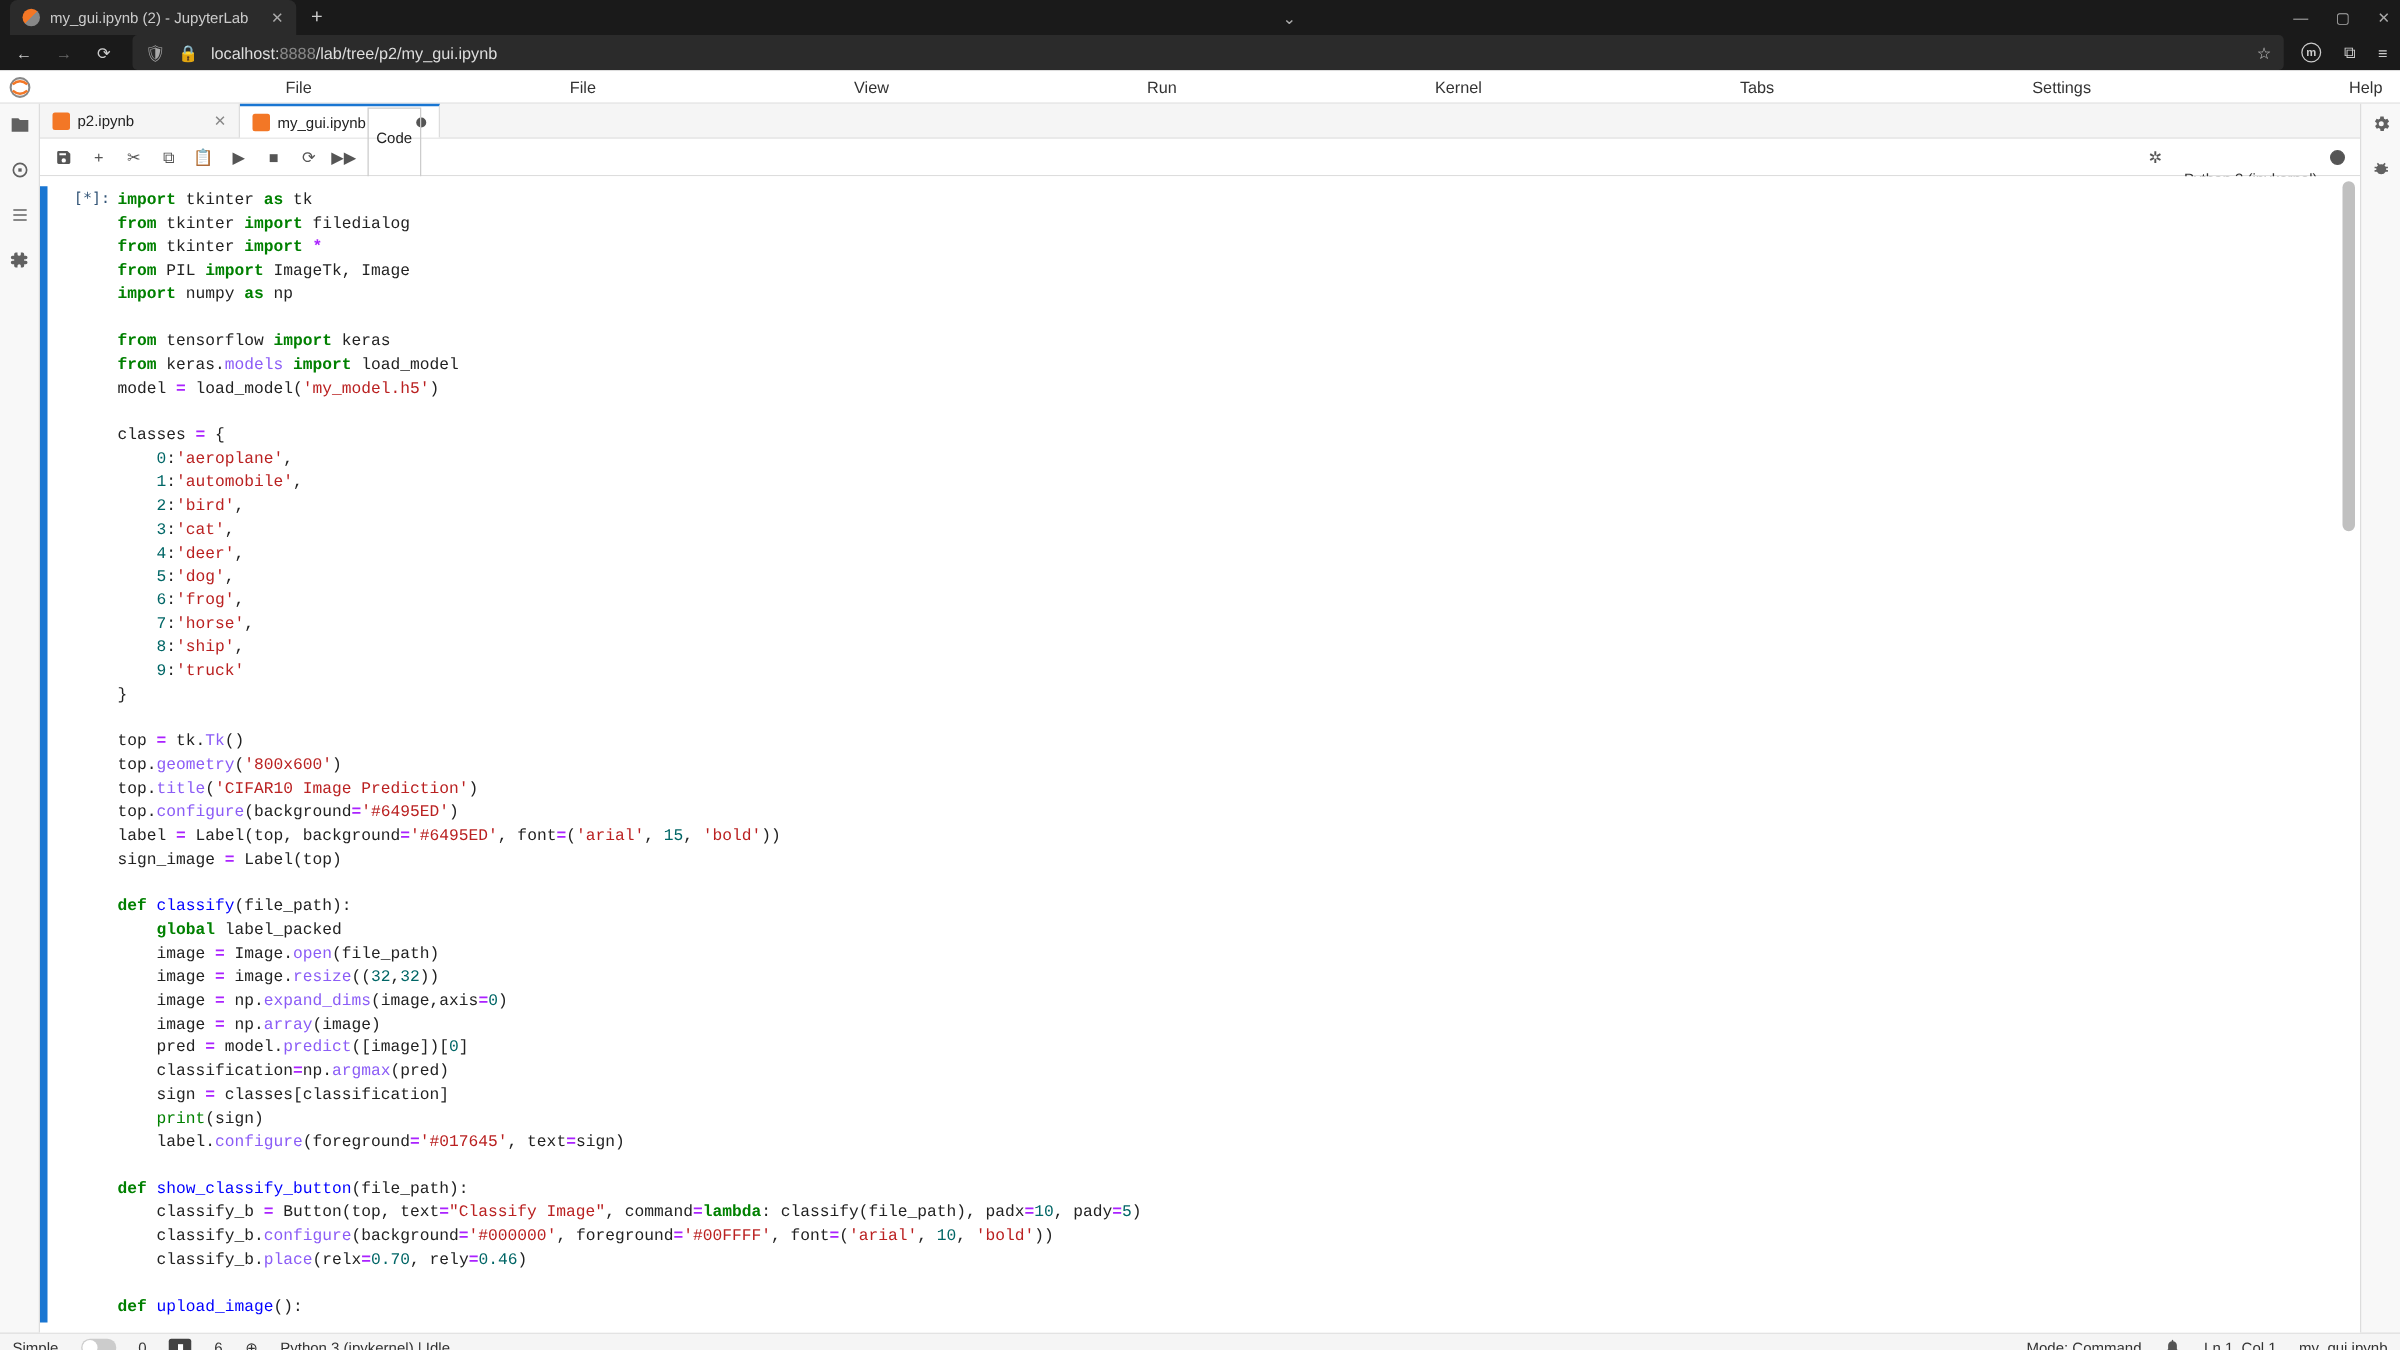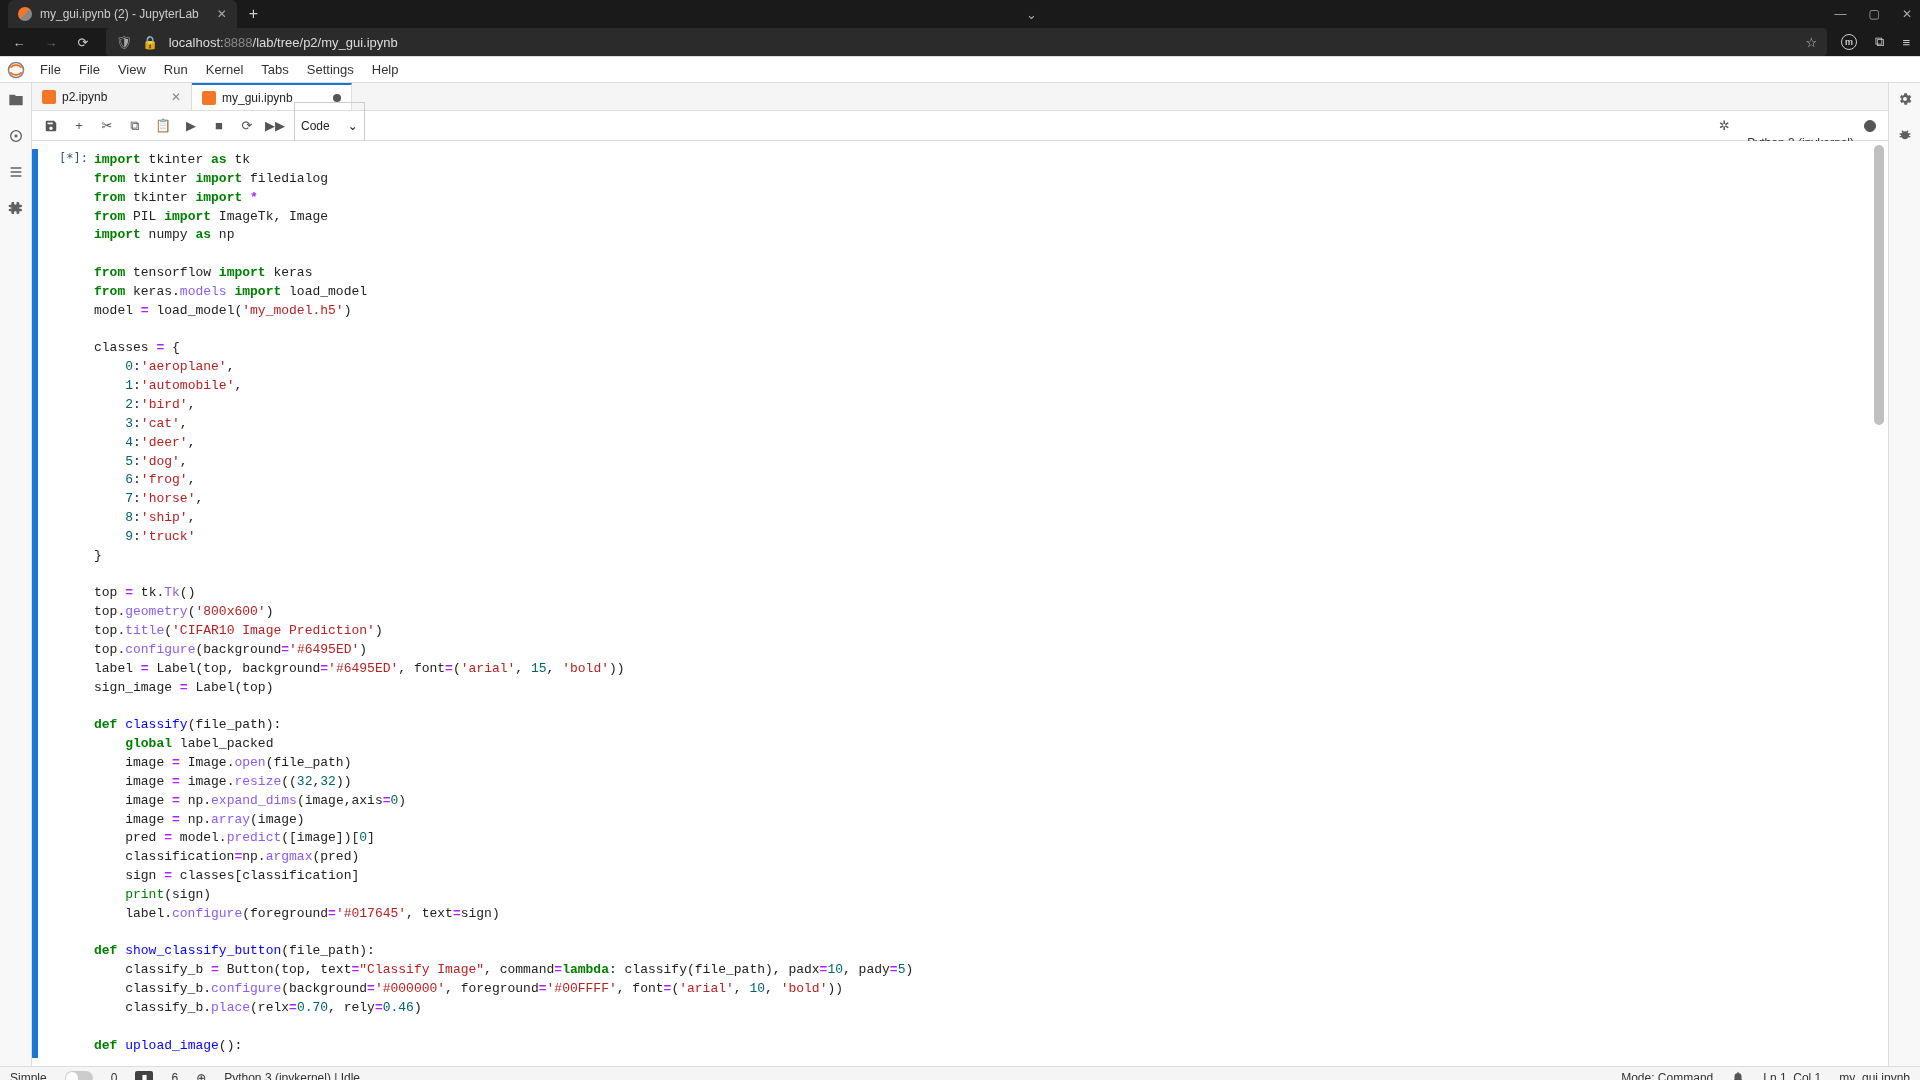--- a/index.html
+++ b/index.html
@@ -18,41 +18,41 @@
 .navbtn { color: #ccc; width: 18px; text-align: center; cursor: pointer; }
 .navbtn.disabled { color: #666; }
 .urlbox { flex: 1; background: #2b2b2b; border-radius: 4px; height: 28px; display: flex; align-items: center; padding: 0 10px; gap: 10px; color: #ccc; font-size: 13px; }
 .urlbox .lock { color: #aaa; }
 .urlbox .url { color: #ddd; text-align: center; }
 .urlbox .url .dim { color: #888; }
 .addrright { display: flex; gap: 18px; color: #ccc; align-items: center; }
 .addrright .circ { border: 1px solid #ccc; border-radius: 50%; width: 16px; height: 16px; display:flex;align-items:center;justify-content:center;font-size:9px;font-weight:bold; }
 
 .appshell { flex: 1; background: #fff; display: flex; flex-direction: column; border-top: 1px solid #ddd; }
-.menubar { height: 26px; display: flex; align-items: center; padding: 0 6px; gap: 2px; background: #fff; border-bottom: 1px solid #ddd; }
+.menubar { height: 26px; display: flex; align-items: center; padding: 0 6px; gap: 2px; background: #fff; border-bottom: 1px solid #ddd; justify-content: space-between; }
 .jlogo { width: 20px; height: 20px; margin-right: 4px; display:inline-block; }
 .jlogo svg { width:20px;height:20px; }
 .menuitem { padding: 3px 8px; cursor: pointer; font-size: 13px; color: #333; }
 
 .mainrow { flex: 1; display: flex; min-height: 0; }
 .leftbar { width: 32px; background: #f8f8f8; border-right: 1px solid #ddd; display: flex; flex-direction: column; align-items: center; padding-top: 8px; gap: 18px; color: #666; }
 .leftbar .ic { width:18px; height:18px; cursor:pointer; display:flex;align-items:center;justify-content:center; }
 .rightbar { width: 32px; background: #f8f8f8; border-left: 1px solid #ddd; display: flex; flex-direction: column; align-items: center; padding-top: 8px; gap: 18px; color: #666; }
 
 .center { flex: 1; display: flex; flex-direction: column; min-width: 0; }
 .doctabs { height: 28px; display: flex; background: #f5f5f5; border-bottom: 1px solid #ddd; }
 .doctab { width: 160px; display: flex; align-items: center; padding: 0 10px; gap: 6px; font-size: 12px; border-right: 1px solid #ddd; cursor: pointer; }
 .doctab.active { background: #fff; border-top: 2px solid #1976d2; }
 .doctab .nbicon { width: 14px; height: 14px; background: #f37726; border-radius: 2px; display:inline-flex;align-items:center;justify-content:center;color:#fff;font-size:8px;font-weight:bold; }
 .doctab .x { margin-left: auto; color: #888; }
 .doctab .dot { margin-left: auto; width:8px;height:8px;border-radius:50%;background:#555; }
 
 .toolbar { height: 30px; display: flex; align-items: center; padding: 0 6px; gap: 2px; background: #fff; border-bottom: 1px solid #ddd; }
 .tbtn { width: 26px; height: 24px; display: flex; align-items: center; justify-content: center; color: #555; cursor:pointer; border-radius:2px; }
-.celltype { border: 1px solid #ccc; padding: 16px 6px; font-size: 12px; display: flex; align-items: flex-end; gap: 18px; margin-left: 4px; }
+.celltype { border: 1px solid #ccc; padding: 16px 6px; font-size: 12px; display: flex; align-items: flex-end; gap: 18px; margin-left: 4px; flex-direction: column; }
 .tool-right { margin-left: auto; display: flex; align-items: center; gap: 10px; padding-right: 6px; }
 .kname { font-size: 12px; color: #333; margin-top: 34px; }
 .kdot { width:12px;height:12px;border:1.5px solid #555;border-radius:50%; }
 
 .notebook { flex: 1; overflow-y: auto; background: #fff; padding: 6px 14px 6px 0; position: relative; }
 .cell { display: flex; margin: 2px 0; }
 .prompt { width: 56px; text-align: right; padding: 2px 6px 0 0; font-family: "Consolas", monospace; font-size: 12px; color: #357; white-space: nowrap; }
 .code { flex: 1; font-family: "Consolas", "Courier New", monospace; font-size: 13px; line-height: 1.45; white-space: pre; color: #222; padding: 2px 0; }
 
 

